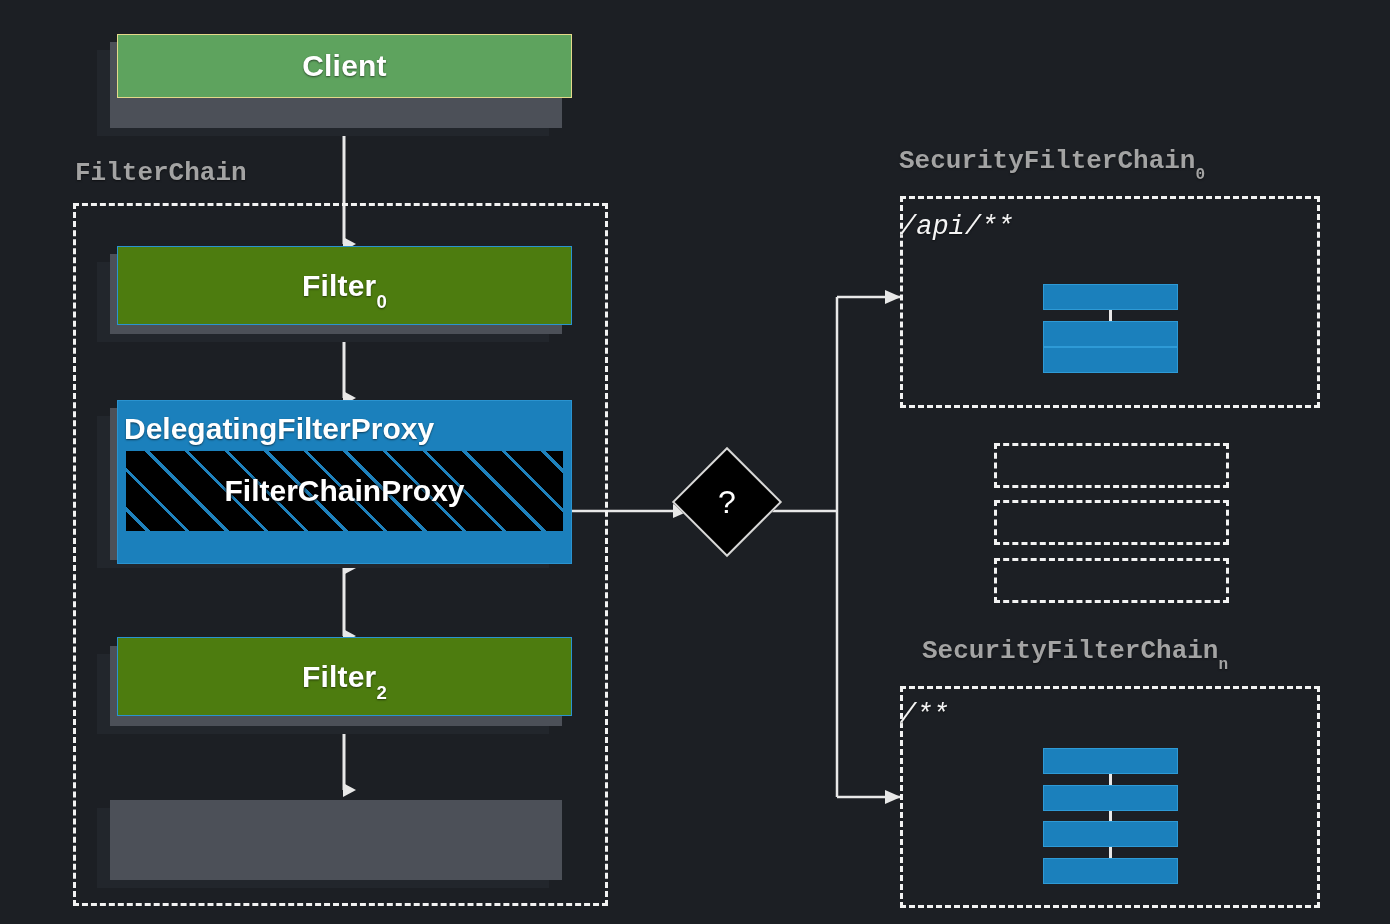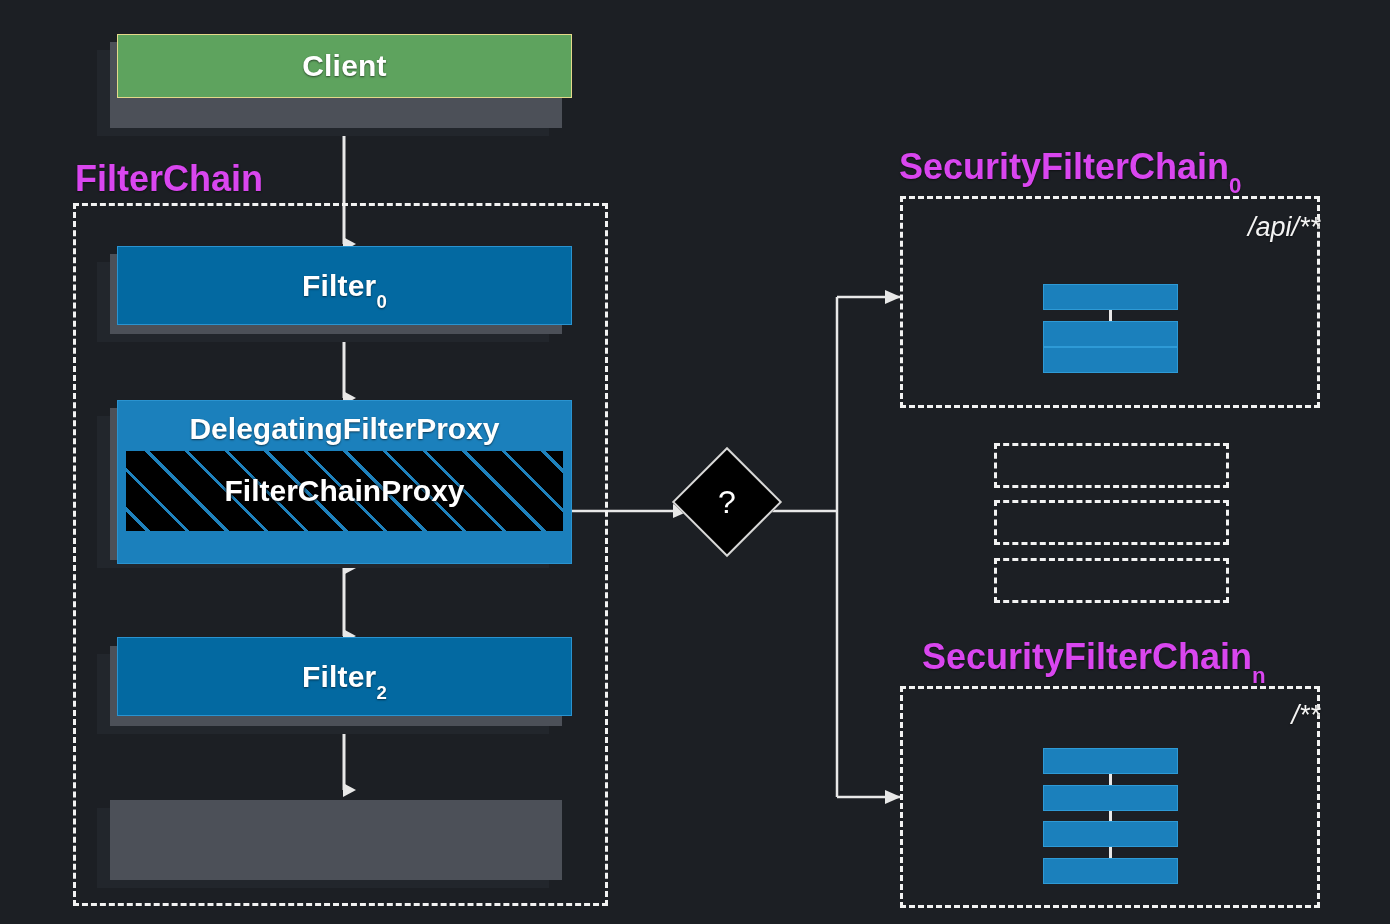--- a/index.html
+++ b/index.html
@@ -15,30 +15,30 @@
   .shadow-near{position:absolute;background:#4c5058;}
 
   
   .node{
     position:absolute;box-sizing:border-box;
     display:flex;align-items:center;justify-content:center;
     color:#ffffff;font-weight:bold;letter-spacing:.2px;
     text-shadow:0 1px 2px rgba(0,0,0,.55);
   }
   .node-client{background:#5ea35e;border:1px solid #e4d98a;font-size:30px;}
-  .node-blue{background:#0369a1;border:1px solid #2a93d0;font-size:30px;}
+  .node-blue{background:#4d7c0f;border:1px solid #2a93d0;font-size:30px;}
 
   
   .dfp{
     position:absolute;box-sizing:border-box;background:#1b80bc;
     border:1px solid #2a93d0;
     display:flex;flex-direction:column;align-items:center;
   }
   .dfp-title{
-    width:100%;text-align:center;color:#fff;font-weight:bold;font-size:30px;
+    width:100%;color:#fff;font-weight:bold;font-size:30px;
     line-height:44px;text-shadow:0 1px 2px rgba(0,0,0,.55);
   }
   .fcp{
     box-sizing:border-box;
     background-color:#000000;
     background-image:repeating-linear-gradient(
         45deg,
         rgba(32,138,196,0) 0px, rgba(32,138,196,0) 14px,
         #1f82bd 14px, #1f82bd 17px, rgba(32,138,196,0) 17px, rgba(32,138,196,0) 28px);
     display:flex;align-items:center;justify-content:center;
@@ -51,27 +51,28 @@
     position:absolute;box-sizing:border-box;
     border:3px dashed #f2f2f2;background:transparent;
   }
   .dashed-bar{
     position:absolute;box-sizing:border-box;
     border:3px dashed #f2f2f2;background:transparent;
   }
 
   
   .group-title{
-    position:absolute;color:#d946ef;font-weight:bold;font-size:36px;
-    white-space:nowrap;text-shadow:0 1px 2px rgba(0,0,0,.5);
+    position:absolute;color:#a3a3a3;font-weight:bold;font-size:26px;
+    white-space:nowrap;text-shadow:0 1px 2px rgba(0,0,0,.5);font-family:Liberation Mono, monospace;
   }
   .pattern-label{
     position:absolute;color:#f4f4f4;font-style:italic;font-weight:500;
-    font-size:27px;white-space:nowrap;text-align:right;
+    font-size:27px;white-space:nowrap;text-align:left;
     text-shadow:0 1px 2px rgba(0,0,0,.5);
+    font-family:Liberation Mono, monospace;
   }
 
   
   .mini-bar{
     position:absolute;background:#1b80bc;border:1px solid #2e9ad6;
     box-sizing:border-box;
   }
   .mini-link{position:absolute;background:#e8e8e8;width:3px;}
 
   

